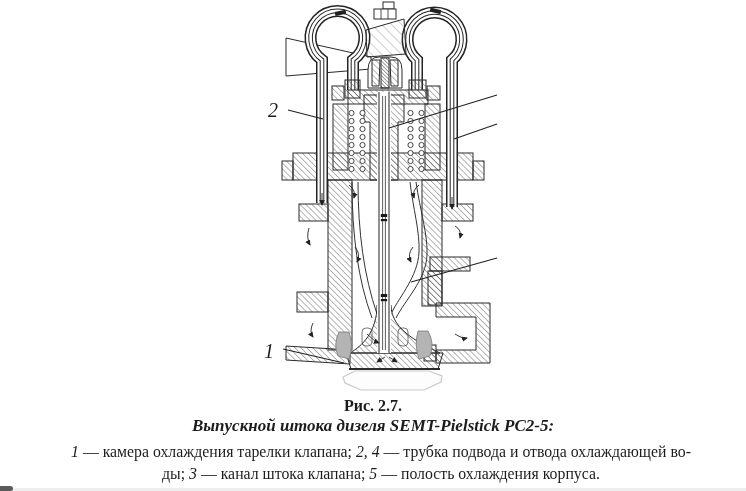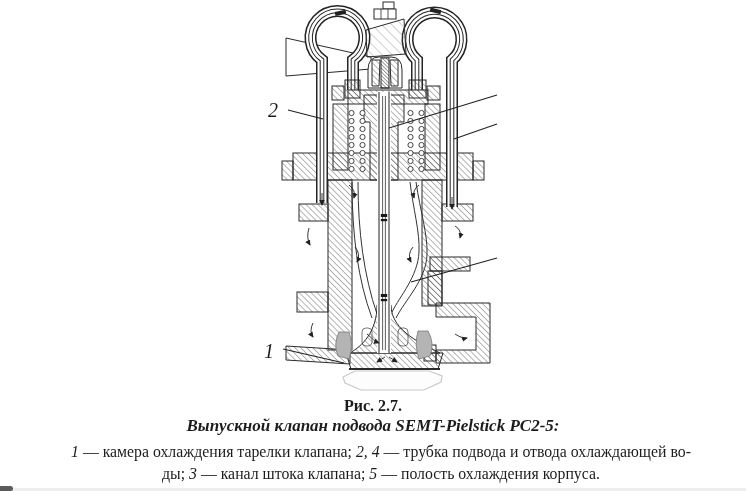--- a/index.html
+++ b/index.html
@@ -221,21 +221,21 @@
     </g>
 
     <g>
       <line x1="283" y1="349" x2="344" y2="363" stroke="#222" stroke-width="1.1"></line>
       <text class="callout" x="264" y="358">1</text>
     </g>
   </svg>
 
   <div class="fig-heading">Рис. 2.7.</div>
 
-  <div class="fig-title">Выпускной клапан подвода SEMT-Pielstick PC2-5:</div>
+  <div class="fig-title">Выпускной штока дизеля SEMT-Pielstick PC2-5:</div>
 
   <div class="legend legend-1"><span class="it">1</span><span> — камера охлаждения тарелки клапана; </span><span class="it">2, 4</span><span> — трубка подвода и отвода охлаждающей во-</span></div>
 
   <div class="legend legend-2"><span>ды; </span><span class="it">3</span><span> — канал штока клапана; </span><span class="it">5</span><span> — полость охлаждения корпуса.</span></div>
 
   <div class="scanline"></div>
   <div class="smudge"></div>
 </div>
 
 </body></html>

